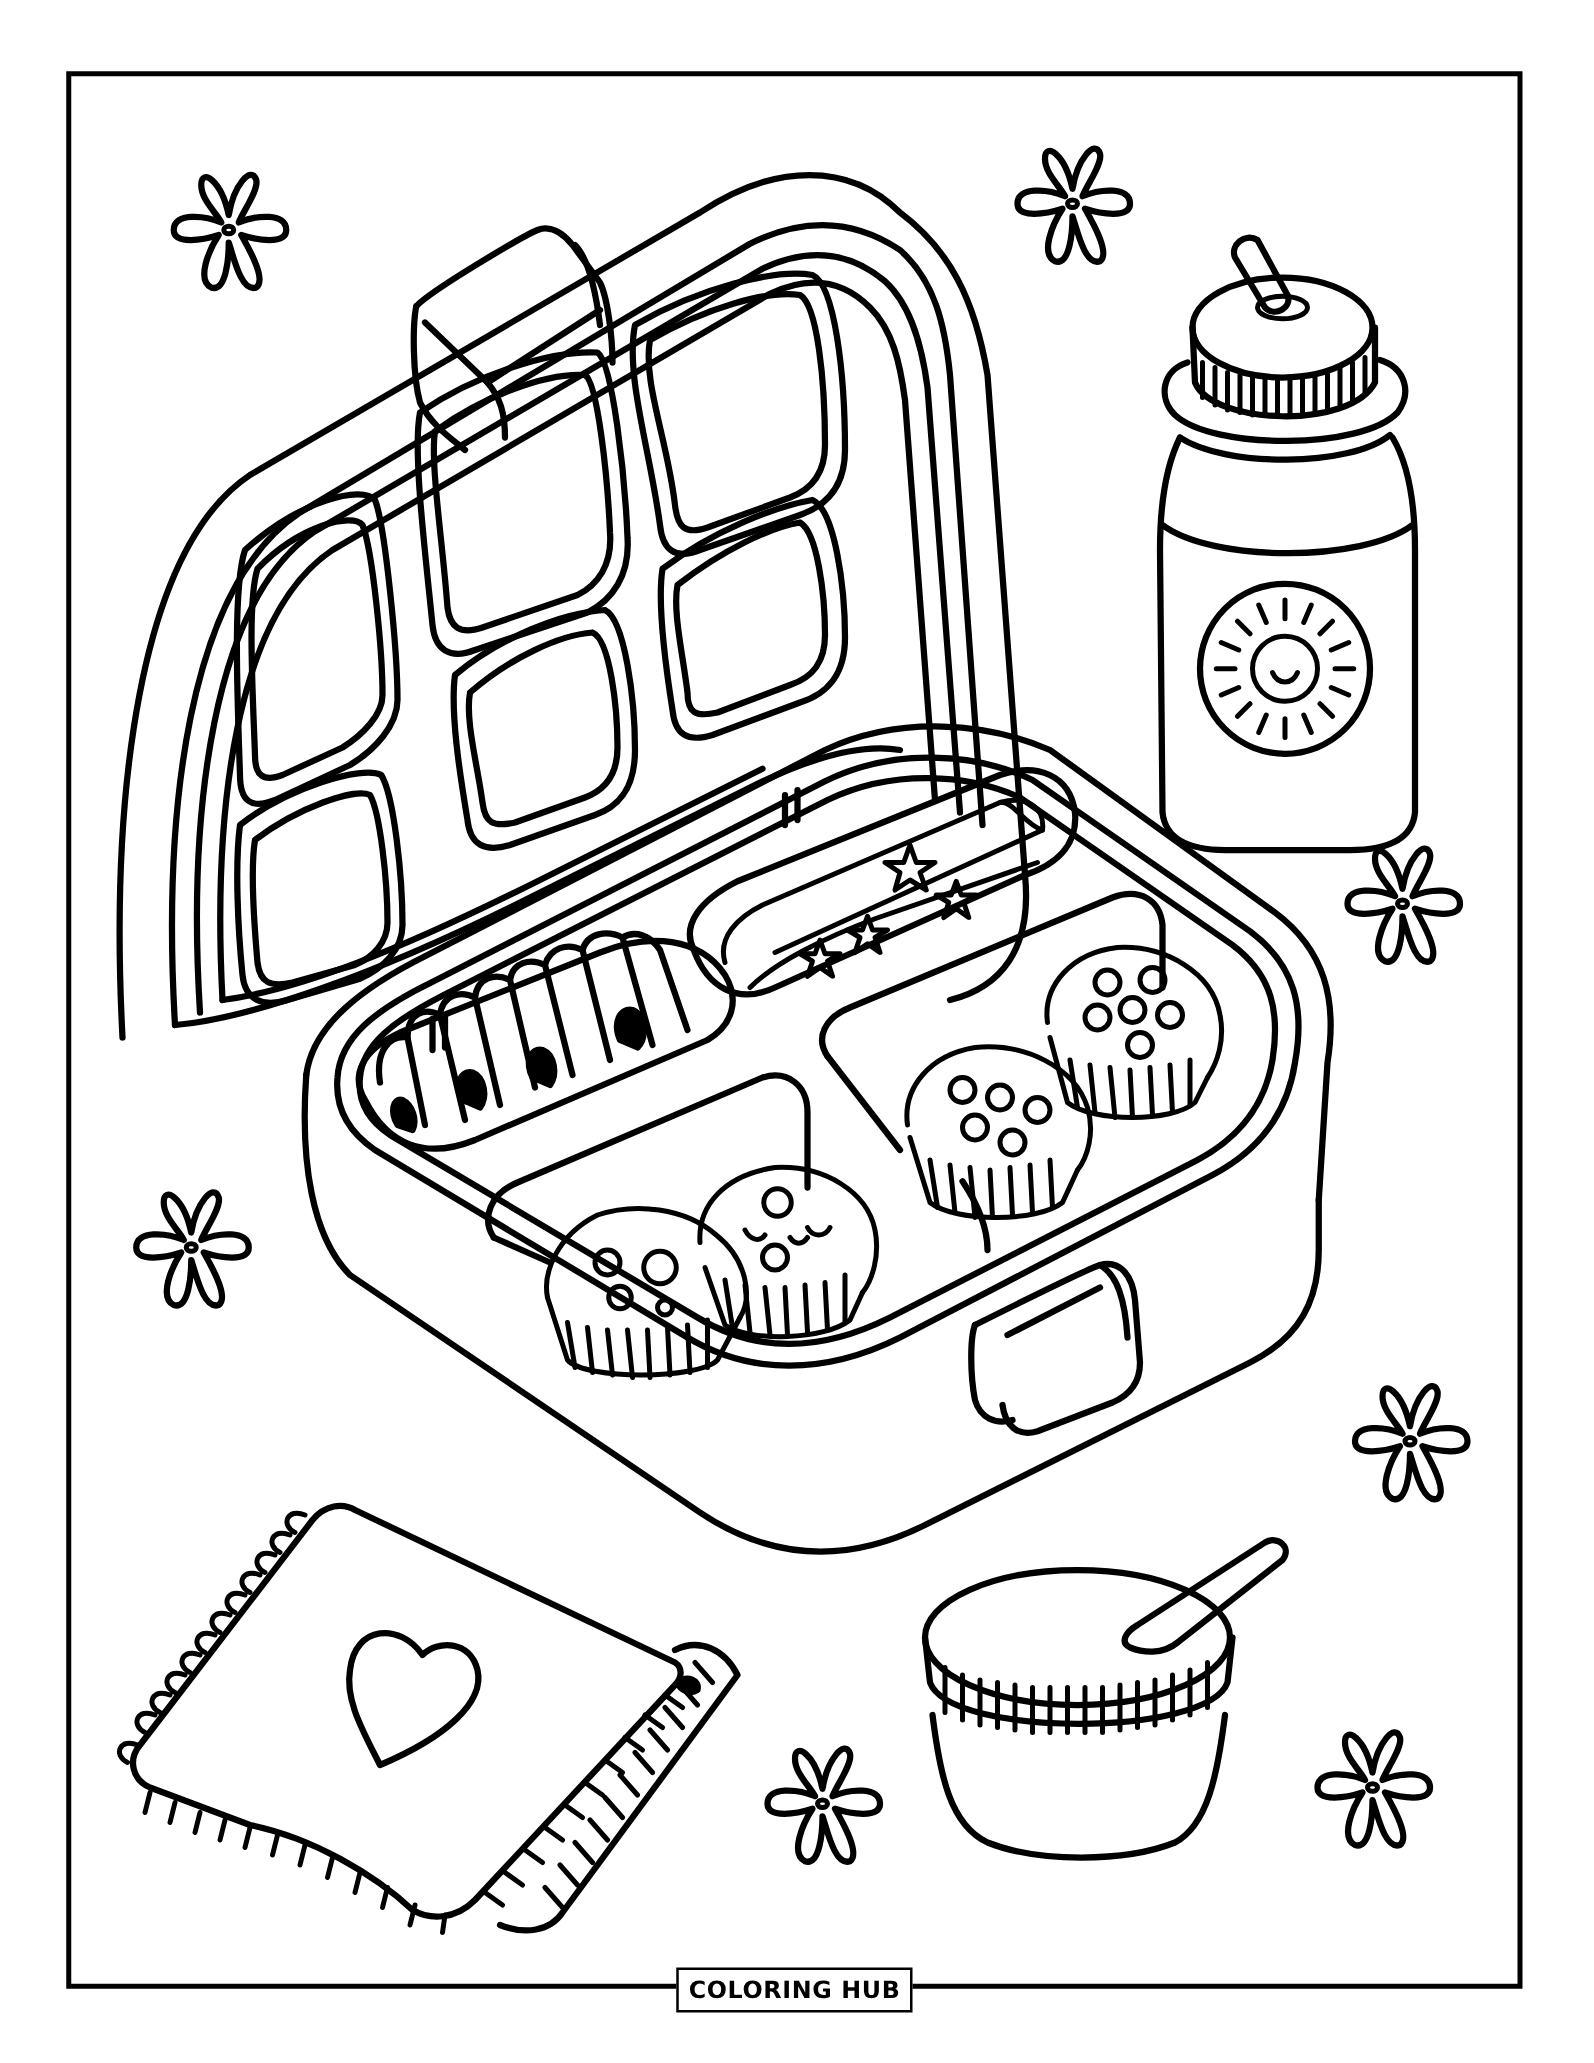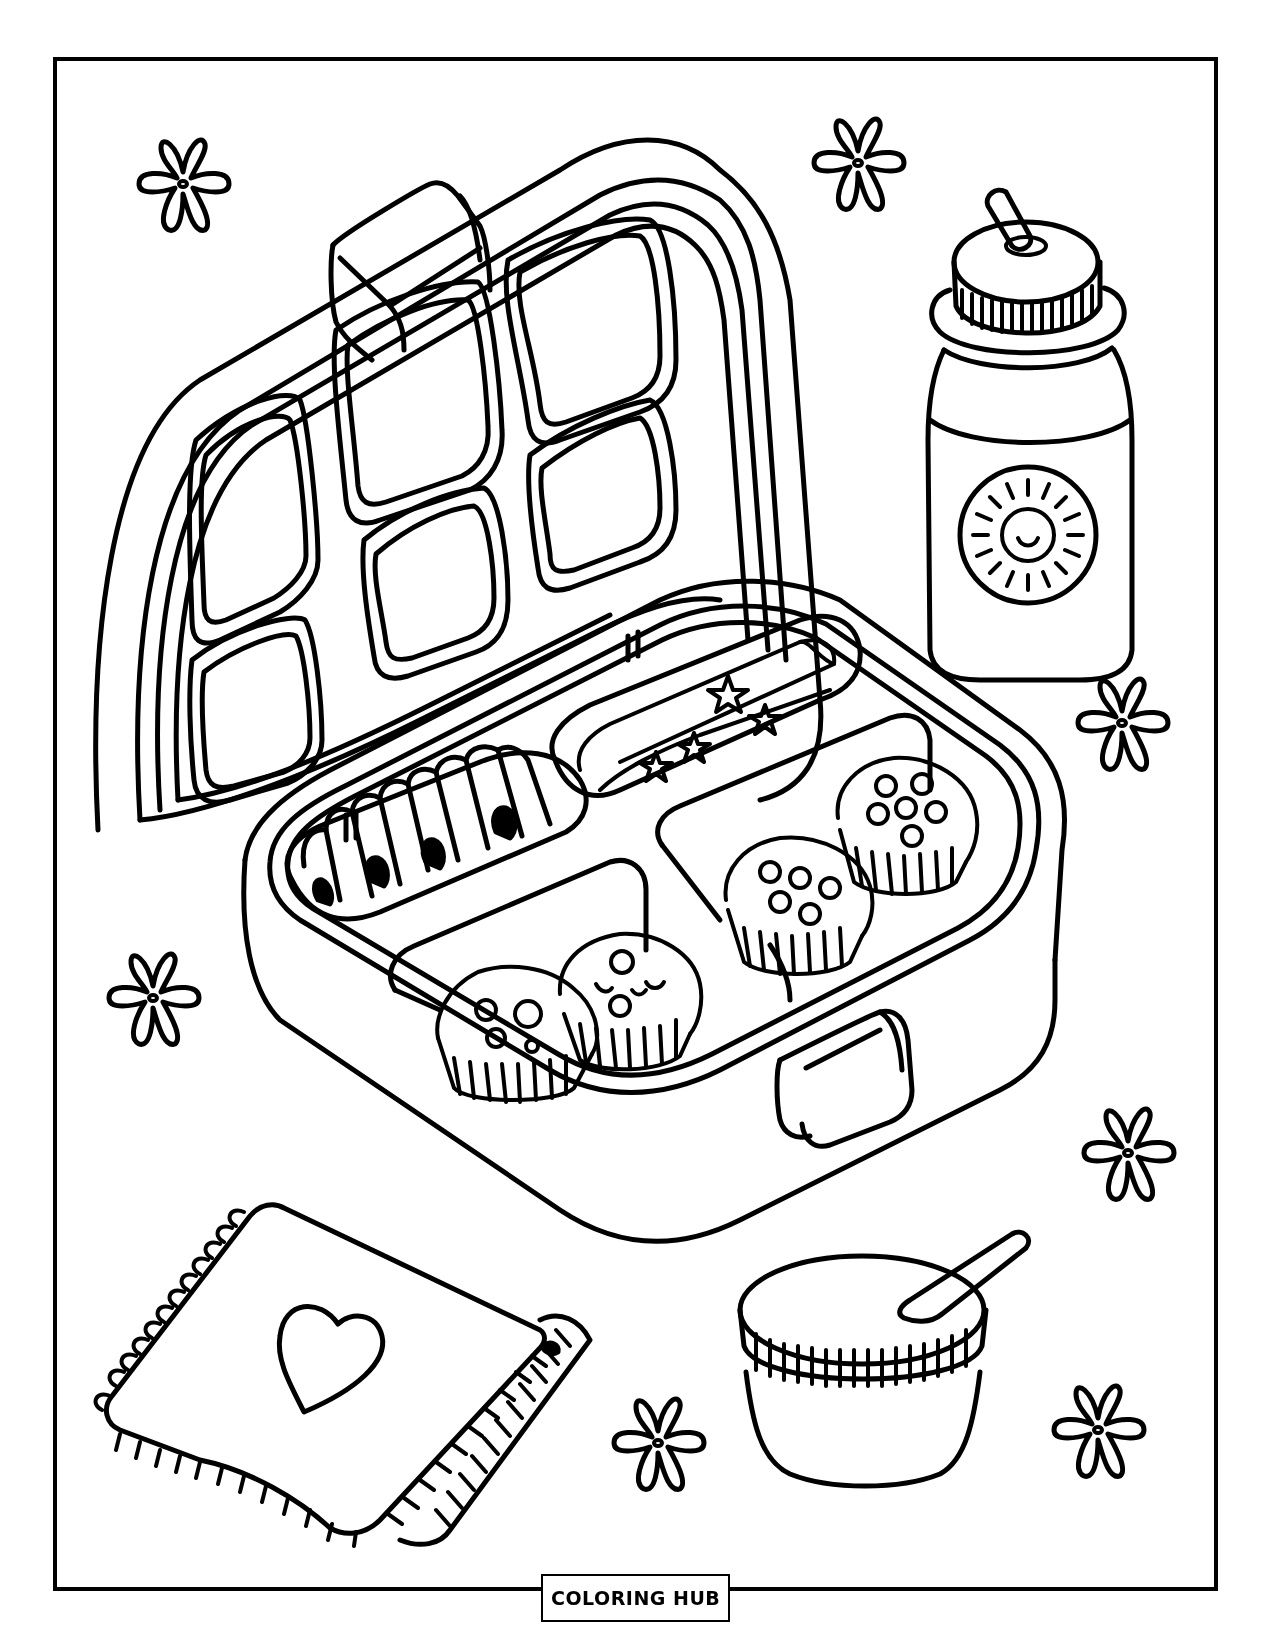--- a/index.html
+++ b/index.html
@@ -4,21 +4,21 @@
 <style>
   html, body { margin: 0; padding: 0; background: #ffffff; }
   body { width: 1275px; height: 1650px; position: relative; overflow: hidden;
          font-family: "DejaVu Sans", sans-serif; }
   .page-frame { position: absolute; left: 53px; top: 57px; width: 1165px; height: 1534px;
                 border: 4px solid #000; box-sizing: border-box; }
   svg.art { position: absolute; left: 0; top: 0; width: 1275px; height: 1650px; }
   svg.art * { fill: none; stroke: #000; stroke-width: 5; stroke-linecap: round; stroke-linejoin: round; }
   svg.art .thin { stroke-width: 4; }
   svg.art .fill { fill: #000; }
-  .brand-badge { position: absolute; left: 541px; top: 1574px; height: 48px; padding: 0 8px;
+  .brand-badge { position: absolute; left: 541px; top: 1574px; height: 36px; padding: 0 8px;
                  background: #fff; border: 2px solid #000; display: flex; align-items: center;
                  box-sizing: border-box; }
   .brand-badge span { font-family: "DejaVu Sans", sans-serif; font-weight: bold; font-size: 19px;
                       letter-spacing: 0.5px; color: #000; white-space: nowrap; }
 </style>
 </head>
 <body>
 
 <div class="page-frame"></div>
 

